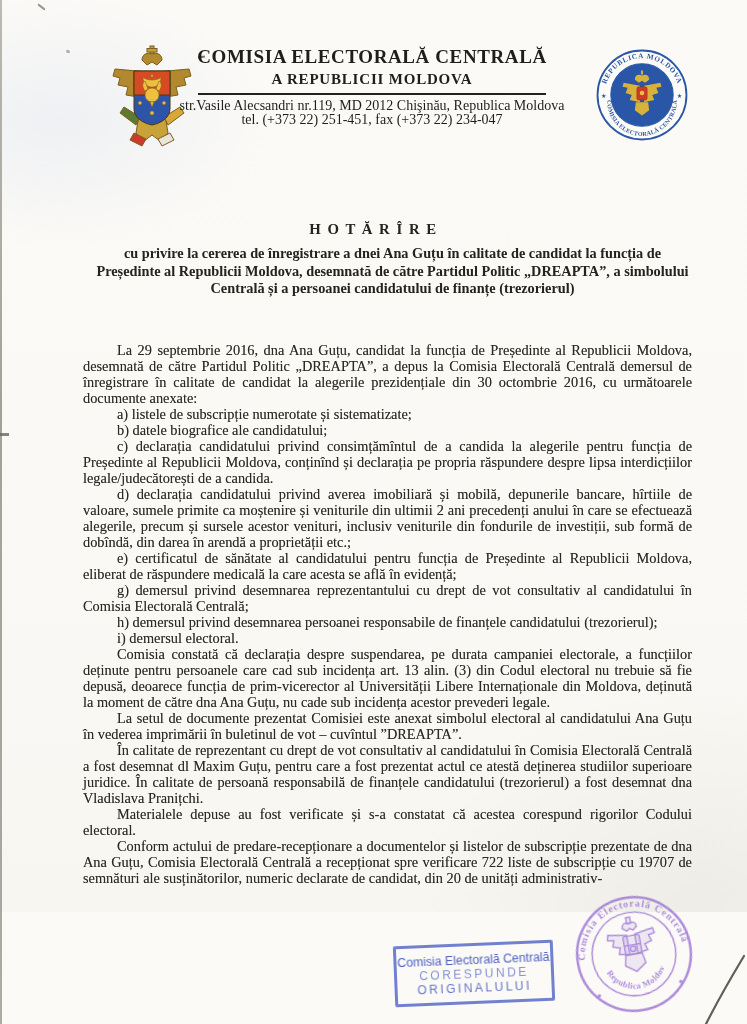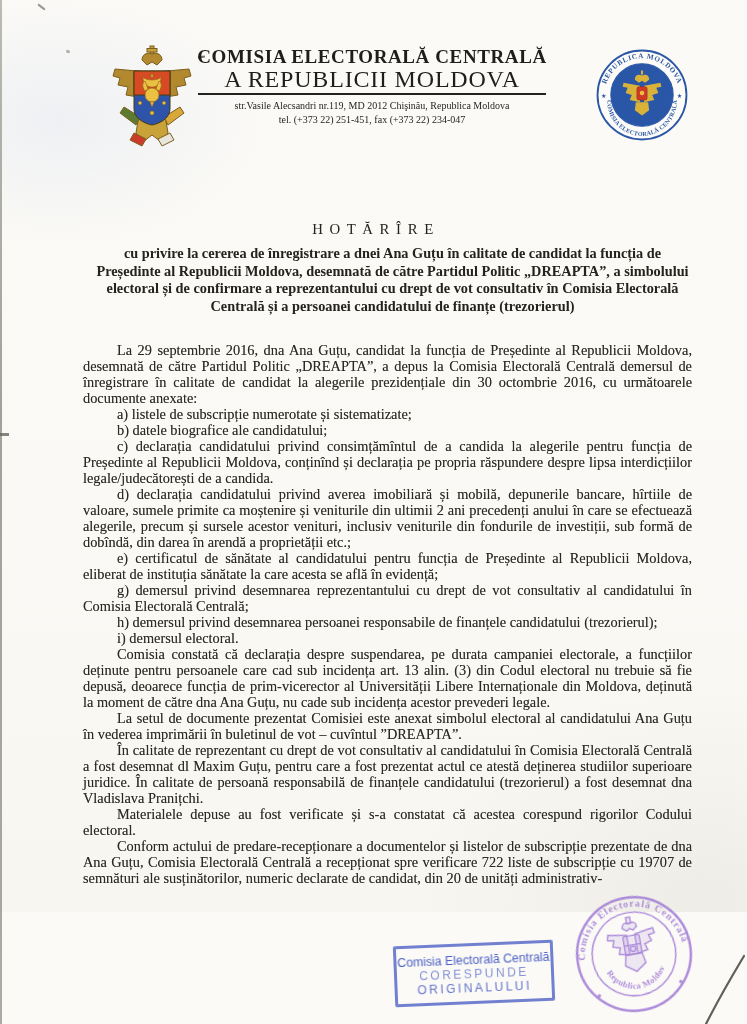--- a/index.html
+++ b/index.html
@@ -21,28 +21,28 @@
     background:linear-gradient(#8a877a,#5b584e 40%,#6c695e);opacity:.55;}
   .scan-tick{position:absolute;left:0;top:433px;width:9px;height:2.5px;background:#6a675c;opacity:.8;}
   .mark1{position:absolute;left:37px;top:6px;width:9px;height:2px;background:#9a988f;transform:rotate(38deg);border-radius:2px;}
   .mark2{position:absolute;left:66px;top:50px;width:4px;height:3px;background:#b3b1a8;transform:rotate(20deg);border-radius:2px;}
   .mark3{position:absolute;left:198px;top:56px;width:7px;height:2px;background:#76746a;transform:rotate(-8deg);}
 
   
   .emblem{position:absolute;left:110px;top:45px;width:84px;height:102px;}
   .lh-text{position:absolute;left:172px;top:45px;width:400px;text-align:center;color:#1f1e1a;}
   .org1{font-size:19px;font-weight:bold;letter-spacing:.6px;line-height:23px;}
-  .org2{font-size:24px;font-weight:normal;letter-spacing:.8px;line-height:23px;}
+  .org2{font-size:15px;font-weight:bold;letter-spacing:.8px;line-height:23px;}
   .lh-rule{width:348px;height:2px;background:#23221e;margin:2px auto 4px auto;}
-  .addr{font-size:10px;line-height:13.5px;}
+  .addr{font-size:14px;line-height:13.5px;}
   .seal{position:absolute;left:596px;top:49px;width:92px;height:92px;}
 
   
   .title-block{position:absolute;left:0;top:221px;width:747px;text-align:center;}
-  .doc-title{font-size:14.8px;font-weight:normal;letter-spacing:1.5px;color:#24231d;}
+  .doc-title{font-size:14.8px;font-weight:bold;letter-spacing:1.5px;color:#24231d;}
   .doc-subtitle{margin-top:7px;}
   .doc-subtitle div{font-size:14.3px;font-weight:bold;line-height:17.5px;white-space:nowrap;color:#24231d;padding-left:38px;}
 
   
   .doc-body{position:absolute;left:83px;top:330px;width:609px;margin-top:12px;}
   .doc-body p{
     margin:0;text-indent:34px;text-align:justify;
     font-size:14.35px;line-height:16px;color:#2a2922;
     text-shadow:0 0 .4px rgba(42,41,34,.45);
   }
@@ -142,32 +142,31 @@
         <rect x="44" y="21" width="2" height="4" fill="#d9b23a"></rect>
       </g>
     </svg>
   </header>
 
   <section class="title-block">
     <div class="doc-title">H O T Ă R Î R E</div>
     <div class="doc-subtitle">
       <div>cu privire la cererea de înregistrare a dnei Ana Guțu în calitate de candidat la funcția de</div>
       <div>Președinte al Republicii Moldova, desemnată de către Partidul Politic „DREAPTA”, a simbolului</div>
-      <div>electoral și de confirmare a reprezentantului cu drept de vot consultativ în Comisia Electorală</div>
       <div>Centrală și a persoanei candidatului de finanțe (trezorierul)</div>
     </div>
   </section>
 
   <section class="doc-body">
     <p>La 29 septembrie 2016, dna Ana Guțu, candidat la funcția de Președinte al Republicii Moldova, desemnată de către Partidul Politic „DREAPTA”, a depus la Comisia Electorală Centrală demersul de înregistrare în calitate de candidat la alegerile prezidențiale din 30 octombrie 2016, cu următoarele documente anexate:</p>
     <p>a) listele de subscripție numerotate și sistematizate;</p>
     <p>b) datele biografice ale candidatului;</p>
     <p>c) declarația candidatului privind consimțămîntul de a candida la alegerile pentru funcția de Președinte al Republicii Moldova, conținînd și declarația pe propria răspundere despre lipsa interdicțiilor legale/judecătorești de a candida.</p>
     <p>d) declarația candidatului privind averea imobiliară și mobilă, depunerile bancare, hîrtiile de valoare, sumele primite ca moștenire și veniturile din ultimii 2 ani precedenți anului în care se efectuează alegerile, precum și sursele acestor venituri, inclusiv veniturile din fondurile de investiții, sub formă de dobîndă, din darea în arendă a proprietății etc.;</p>
-    <p>e) certificatul de sănătate al candidatului pentru funcția de Președinte al Republicii Moldova, eliberat de instituția sănătate la care acesta se află în evidență;</p>
+    <p>e) certificatul de sănătate al candidatului pentru funcția de Președinte al Republicii Moldova, eliberat de răspundere medicală la care acesta se află în evidență;</p>
     <p>g) demersul privind desemnarea reprezentantului cu drept de vot consultativ al candidatului în Comisia Electorală Centrală;</p>
     <p>h) demersul privind desemnarea persoanei responsabile de finanțele candidatului (trezorierul);</p>
     <p>i) demersul electoral.</p>
     <p>Comisia constată că declarația despre suspendarea, pe durata campaniei electorale, a funcțiilor deținute pentru persoanele care cad sub incidența art. 13 alin. (3) din Codul electoral nu trebuie să fie depusă, deoarece funcția de prim-vicerector al Universității Libere Internaționale din Moldova, deținută la moment de către dna Ana Guțu, nu cade sub incidența acestor prevederi legale.</p>
     <p>La setul de documente prezentat Comisiei este anexat simbolul electoral al candidatului Ana Guțu în vederea imprimării în buletinul de vot – cuvîntul ”DREAPTA”.</p>
     <p>În calitate de reprezentant cu drept de vot consultativ al candidatului în Comisia Electorală Centrală a fost desemnat dl Maxim Guțu, pentru care a fost prezentat actul ce atestă deținerea studiilor superioare juridice. În calitate de persoană responsabilă de finanțele candidatului (trezorierul) a fost desemnat dna Vladislava Pranițchi.</p>
     <p>Materialele depuse au fost verificate și s-a constatat că acestea corespund rigorilor Codului electoral.</p>
     <p>Conform actului de predare-recepționare a documentelor și listelor de subscripție prezentate de dna Ana Guțu, Comisia Electorală Centrală a recepționat spre verificare 722 liste de subscripție cu 19707 de semnături ale susținătorilor, numeric declarate de candidat, din 20 de unități administrativ-</p>
   </section>
 

